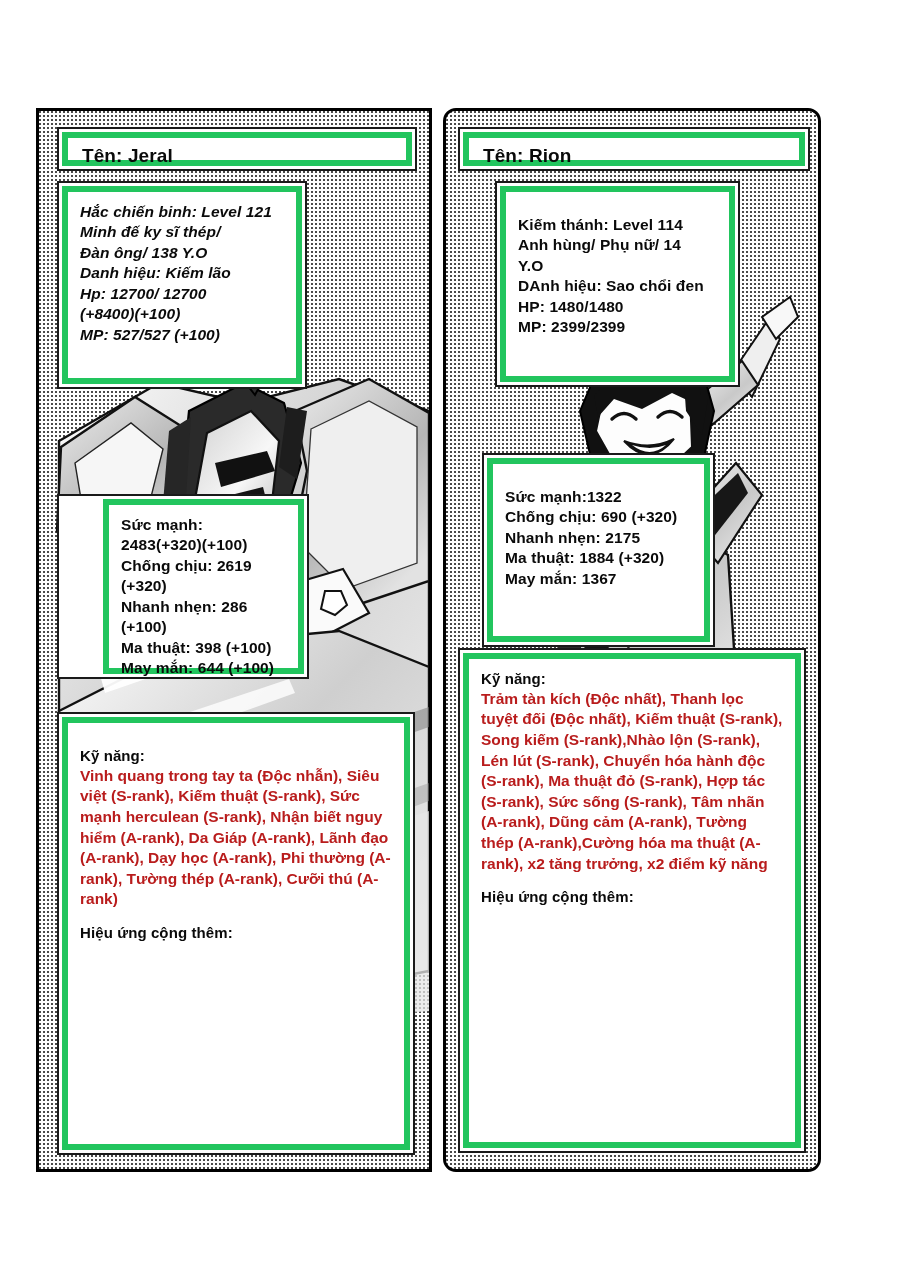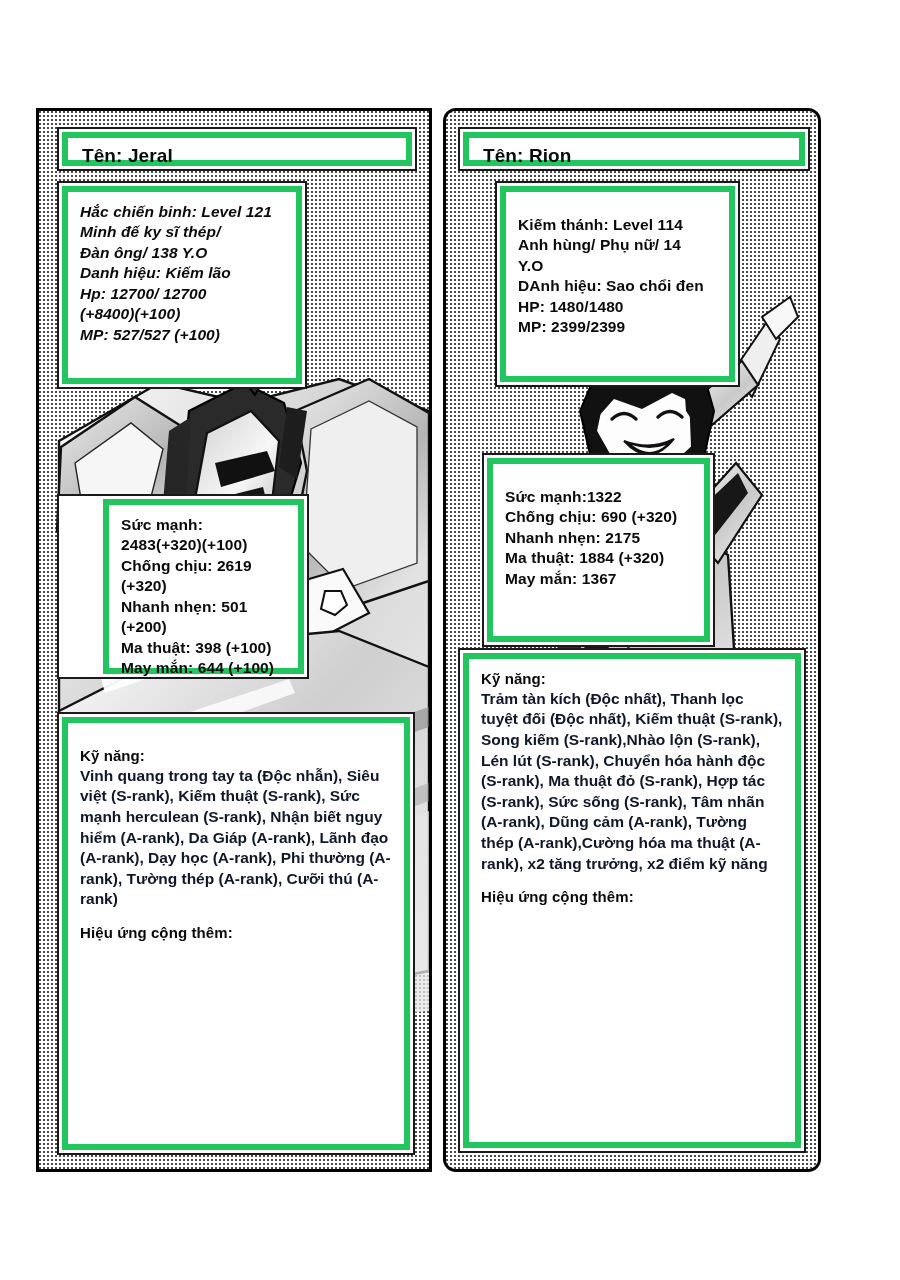--- a/index.html
+++ b/index.html
@@ -81,21 +81,21 @@
   }
   .line.name {
     font-size: 19px;
     line-height: 1.2;
   }
   .line.head {
     font-size: 15px;
   }
   .para {
     font-weight: bold;
-    color: #0f172a;
+    color: #b91c1c;
     font-size: 15.5px;
     line-height: 1.33;
     margin: 0;
     white-space: normal;
   }
   .spacer { height: 13px; }
 
   
   #name-left   { left: 18px;  top: 16px;  width: 360px; height: 44px; }
   #basic-left  { left: 18px;  top: 70px;  width: 250px; height: 208px; font-style: italic; }
@@ -189,21 +189,21 @@
         <div class="line">(+8400)(+100)</div>
         <div class="line">MP: 527/527 (+100)</div>
       </div>
     </div>
 
     <div class="tbox" id="stats-left">
       <div class="inner">
         <div class="line">Sức mạnh:</div>
         <div class="line">2483(+320)(+100)</div>
         <div class="line">Chống chịu: 2619 (+320)</div>
-        <div class="line">Nhanh nhẹn: 501 (+200)</div>
+        <div class="line">Nhanh nhẹn: 286 (+100)</div>
         <div class="line">Ma thuật: 398 (+100)</div>
         <div class="line">May mắn: 644 (+100)</div>
       </div>
     </div>
 
     <div class="tbox" id="skills-left">
       <div class="inner">
         <div class="spacer"></div>
         <div class="line head">Kỹ năng:</div>
         <p class="para">Vinh quang trong tay ta (Độc nhẫn), Siêu việt (S-rank), Kiếm thuật (S-rank), Sức mạnh herculean (S-rank), Nhận biết nguy hiểm (A-rank), Da Giáp (A-rank), Lãnh đạo (A-rank), Dạy học (A-rank), Phi thường (A-rank), Tường thép (A-rank), Cưỡi thú (A-rank)</p>

